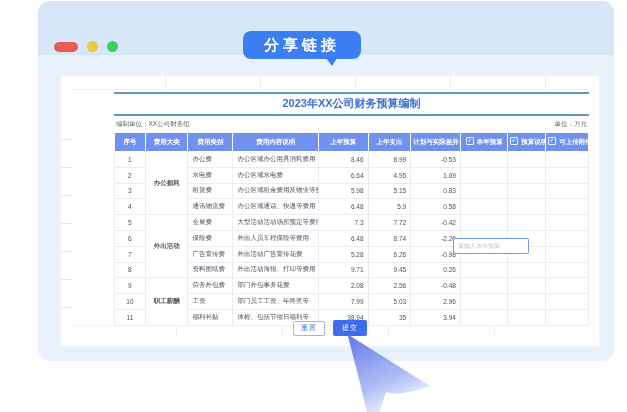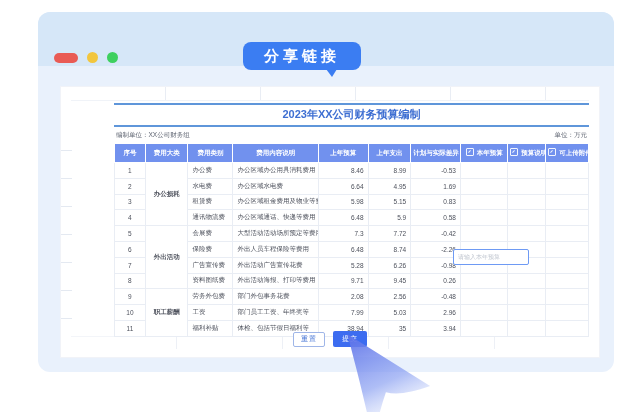--- a/index.html
+++ b/index.html
@@ -1,19 +1,19 @@
 <!DOCTYPE html>
 <html><head>
 <meta charset="utf-8">
 <style>
   html,body{margin:0;padding:0;background:#fff;}
   #stage{position:relative;width:627px;height:412px;background:#ffffff;overflow:hidden;
          font-family:"Liberation Sans","DejaVu Sans",sans-serif;}
   
-  .window{position:absolute;left:38px;top:12px;width:576px;height:360px;background:#e9f1fc;border-radius:12px;}
+  .window{position:absolute;left:38px;top:1px;width:576px;height:360px;background:#e9f1fc;border-radius:12px;}
   .chrome{position:relative;height:54px;background:#d6e7f8;border-radius:12px 12px 0 0;}
   .lights{position:absolute;left:16px;top:40px;display:flex;align-items:center;gap:9px;}
   .light-red{width:24px;height:10px;border-radius:6px;background:#e95b55;}
   .light-yellow{width:11px;height:11px;border-radius:50%;background:#f2c63e;}
   .light-green{width:11px;height:11px;border-radius:50%;background:#3ed05f;}
   
   .badge{position:absolute;left:205px;top:30px;height:28px;padding:0 21px;background:#3b7df2;color:#fff;
          font-size:15px;font-weight:bold;letter-spacing:4px;border-radius:8px;display:flex;align-items:center;z-index:6;}
   .badge::after{content:'';position:absolute;bottom:-7px;left:70%;width:0;height:0;
          border-style:solid;border-width:8px 5px 0 6px;border-color:#3b7df2 transparent transparent transparent;}

